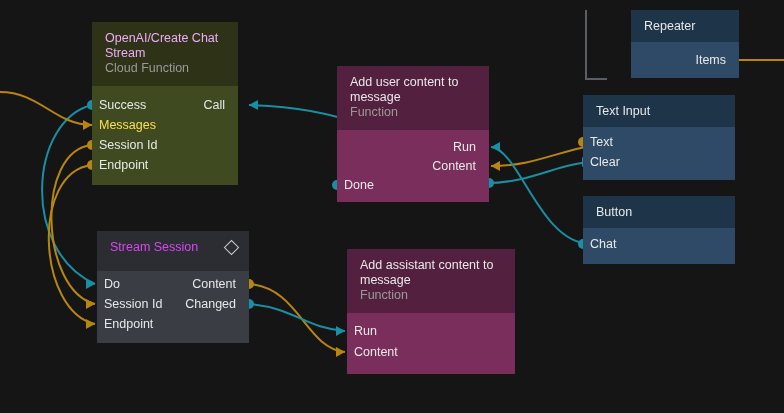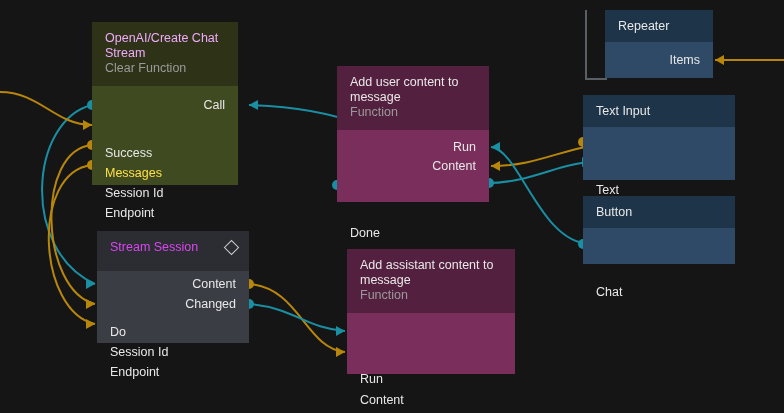--- a/index.html
+++ b/index.html
@@ -10,21 +10,21 @@
     -webkit-font-smoothing:antialiased;
   }
   #canvas{position:relative;width:784px;height:413px;overflow:hidden;}
   #wires{position:absolute;left:0;top:0;width:784px;height:413px;pointer-events:none;z-index:1;}
   .node{position:absolute;z-index:2;box-sizing:border-box;}
   .node .hdr{box-sizing:border-box;padding:9px 12px 9px 13px;position:relative;}
   .node .title{font-size:12.5px;line-height:15px;font-weight:400;}
   .node .subtitle{font-size:12.5px;line-height:15px;}
   .node .body{box-sizing:border-box;position:relative;}
   .prow{position:absolute;font-size:12.5px;line-height:14px;white-space:nowrap;}
-  .prow.in{left:13px;margin-top:48px;}
+  .prow.in{left:7px;}
   .prow.out{right:13px;}
   .diamond{position:absolute;right:12px;top:11px;width:9px;height:9px;border:1.6px solid #c9ccd2;transform:rotate(45deg);}
   .bracket{position:absolute;z-index:2;border-left:2px solid #5a5f66;border-bottom:2px solid #5a5f66;}
 </style>
 </head>
 <body>
 
 <div id="canvas">
   <svg id="wires">
       <path d="M 487 183 C 440 183 400 108 249 105" fill="none" stroke="#1a8fa3" stroke-width="2"></path>
@@ -57,21 +57,21 @@
       <circle cx="249" cy="284" r="5" fill="#b8860b"></circle>
       <circle cx="249" cy="304" r="5" fill="#1a8fa3"></circle>
       <circle cx="583" cy="142" r="5" fill="#b8860b"></circle>
       <circle cx="583" cy="244" r="5" fill="#1a8fa3"></circle>
     </svg>
   <div id="node-layer">
       <div class="bracket" style="left: 585px; top: 10px; width: 20px; height: 68px; border-color: rgb(90, 95, 102);"></div>
       <div class="node" style="left: 92px; top: 22px; width: 146px; height: 163px;">
         <div class="hdr" style="height: 64px; background: rgb(46, 51, 24);">
           <div class="title" style="color: #f0abfc;">OpenAI/Create Chat Stream</div>
-          <div class="subtitle" style="color: rgb(154, 154, 154);">Clear Function</div>
+          <div class="subtitle" style="color: rgb(154, 154, 154);">Cloud Function</div>
         </div>
         <div class="body" style="height: 99px; background: rgb(63, 74, 32);"></div>
         <div class="prow in" style="color: rgb(232, 232, 232); top: 76px;">Success</div>
         <div class="prow in" style="color: #fde047; top: 96px;">Messages</div>
         <div class="prow in" style="color: rgb(232, 232, 232); top: 116px;">Session Id</div>
         <div class="prow in" style="color: rgb(232, 232, 232); top: 136px;">Endpoint</div>
         <div class="prow out" style="color: rgb(232, 232, 232); top: 76px;">Call</div>
       </div>
       <div class="node" style="left: 337px; top: 66px; width: 152px; height: 136px;">
         <div class="hdr" style="height: 64px; background: rgb(84, 32, 63);">
@@ -97,21 +97,21 @@
       </div>
       <div class="node" style="left: 347px; top: 249px; width: 168px; height: 125px;">
         <div class="hdr" style="height: 64px; background: rgb(84, 32, 63);">
           <div class="title" style="color: rgb(232, 232, 232);">Add assistant content to message</div>
           <div class="subtitle" style="color: rgb(154, 154, 154);">Function</div>
         </div>
         <div class="body" style="height: 61px; background: rgb(122, 46, 92);"></div>
         <div class="prow in" style="color: rgb(232, 232, 232); top: 75px;">Run</div>
         <div class="prow in" style="color: rgb(232, 232, 232); top: 96px;">Content</div>
       </div>
-      <div class="node" style="left: 605px; top: 10px; width: 108px; height: 68px;">
+      <div class="node" style="left: 631px; top: 10px; width: 108px; height: 68px;">
         <div class="hdr" style="height: 32px; background: rgb(30, 52, 73);">
           <div class="title" style="color: rgb(232, 232, 232);">Repeater</div>
         </div>
         <div class="body" style="height: 36px; background: rgb(47, 74, 102);"></div>
         <div class="prow out" style="color: rgb(232, 232, 232); top: 43px;">Items</div>
       </div>
       <div class="node" style="left: 583px; top: 95px; width: 152px; height: 85px;">
         <div class="hdr" style="height: 32px; background: rgb(30, 52, 73);">
           <div class="title" style="color: rgb(232, 232, 232);">Text Input</div>
         </div>

